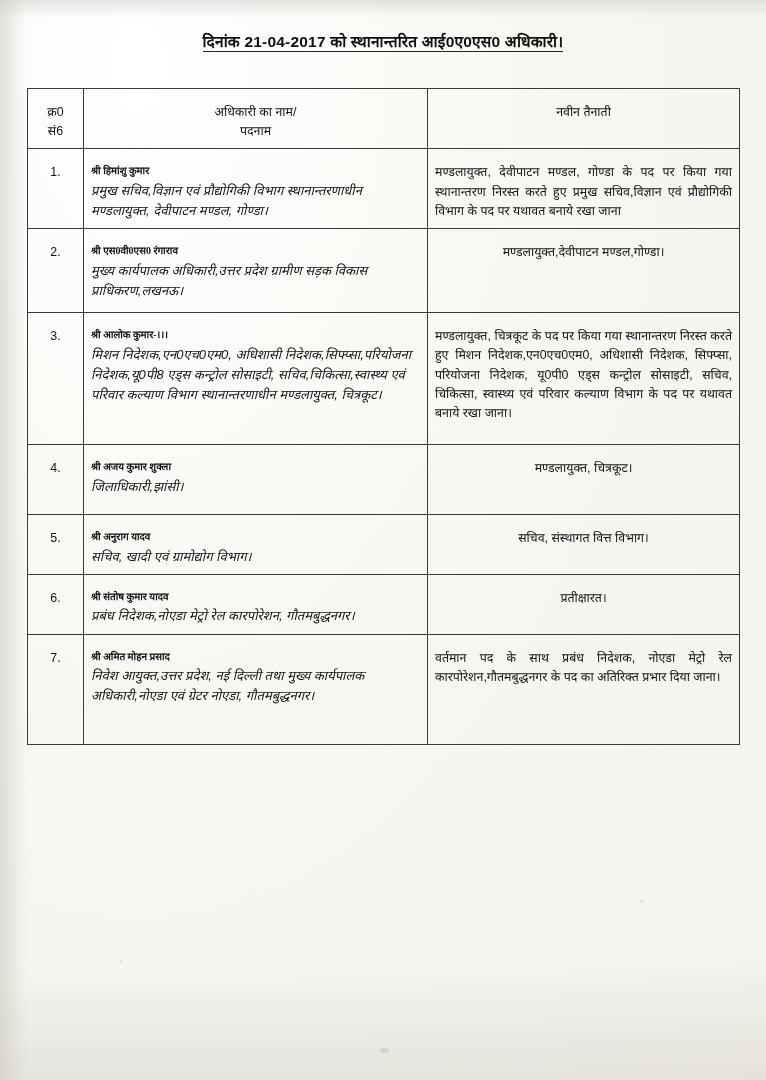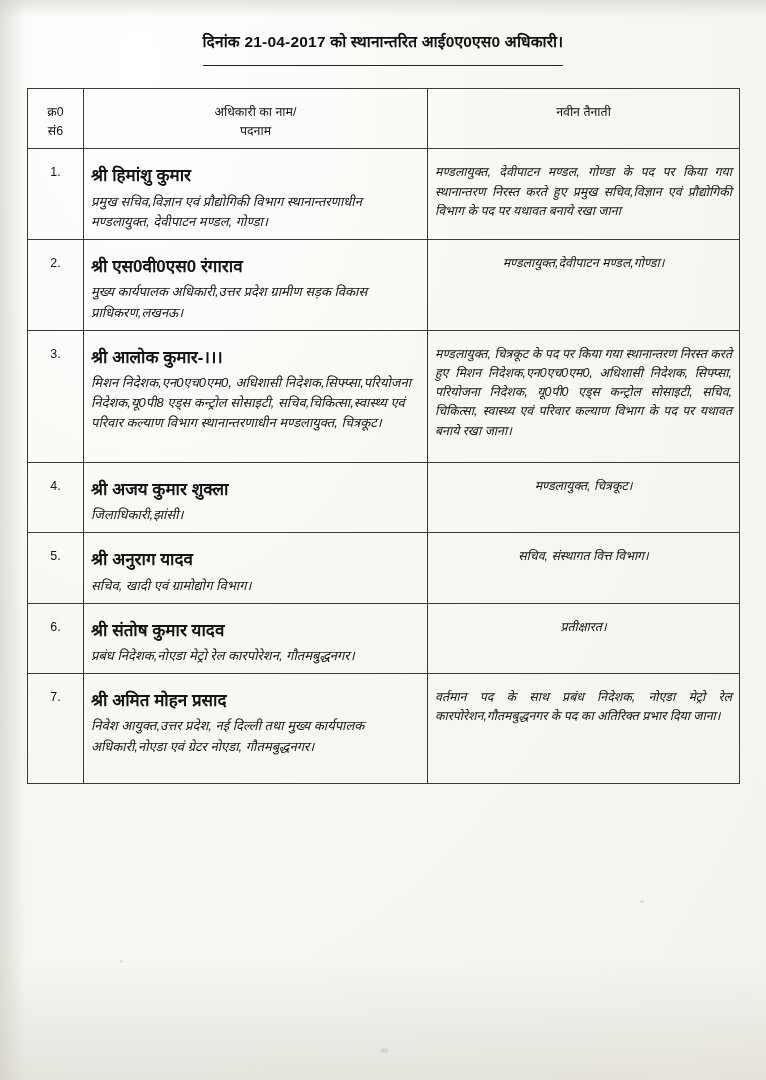--- a/index.html
+++ b/index.html
@@ -47,21 +47,21 @@
     left: 0;
     width: 766px;
     text-align: center;
     font-size: 15.5px;
     font-weight: 600;
     letter-spacing: 0.2px;
     color: #111;
   }
   .doc-title .underline {
     border-bottom: 1.5px solid #222;
-    padding-bottom: 15px;
+    padding-bottom: 1px;
   }
   table.main-table {
     position: absolute;
     top: 88px;
     left: 27px;
     width: 712px;
     border-collapse: collapse;
     table-layout: fixed;
   }
   table.main-table td, table.main-table th {
@@ -84,33 +84,33 @@
     padding-top: 6px;
     padding-bottom: 6px;
   }
   td.sno {
     text-align: center;
     font-size: 14px;
     font-weight: 500;
     padding-top: 6px;
   }
   td.name .line1 {
-    font-size: 17px;
+    font-size: 10px;
     font-weight: 600;
     margin-bottom: 2px;
     display: block;
+    font-family: Liberation Serif, serif;
   }
   td.name .rest {
     display: block;
     font-size: 13px;
     font-style: italic;
   }
   td.posting {
     font-size: 12.3px;
-    font-style: italic;
   }
   td.posting.center {
     text-align: center;
     margin-top: 14px;
   }
   td.posting.justify {
     text-align: justify;
     text-justify: inter-word;
   }
   .tall-1 { height: 78px; }

